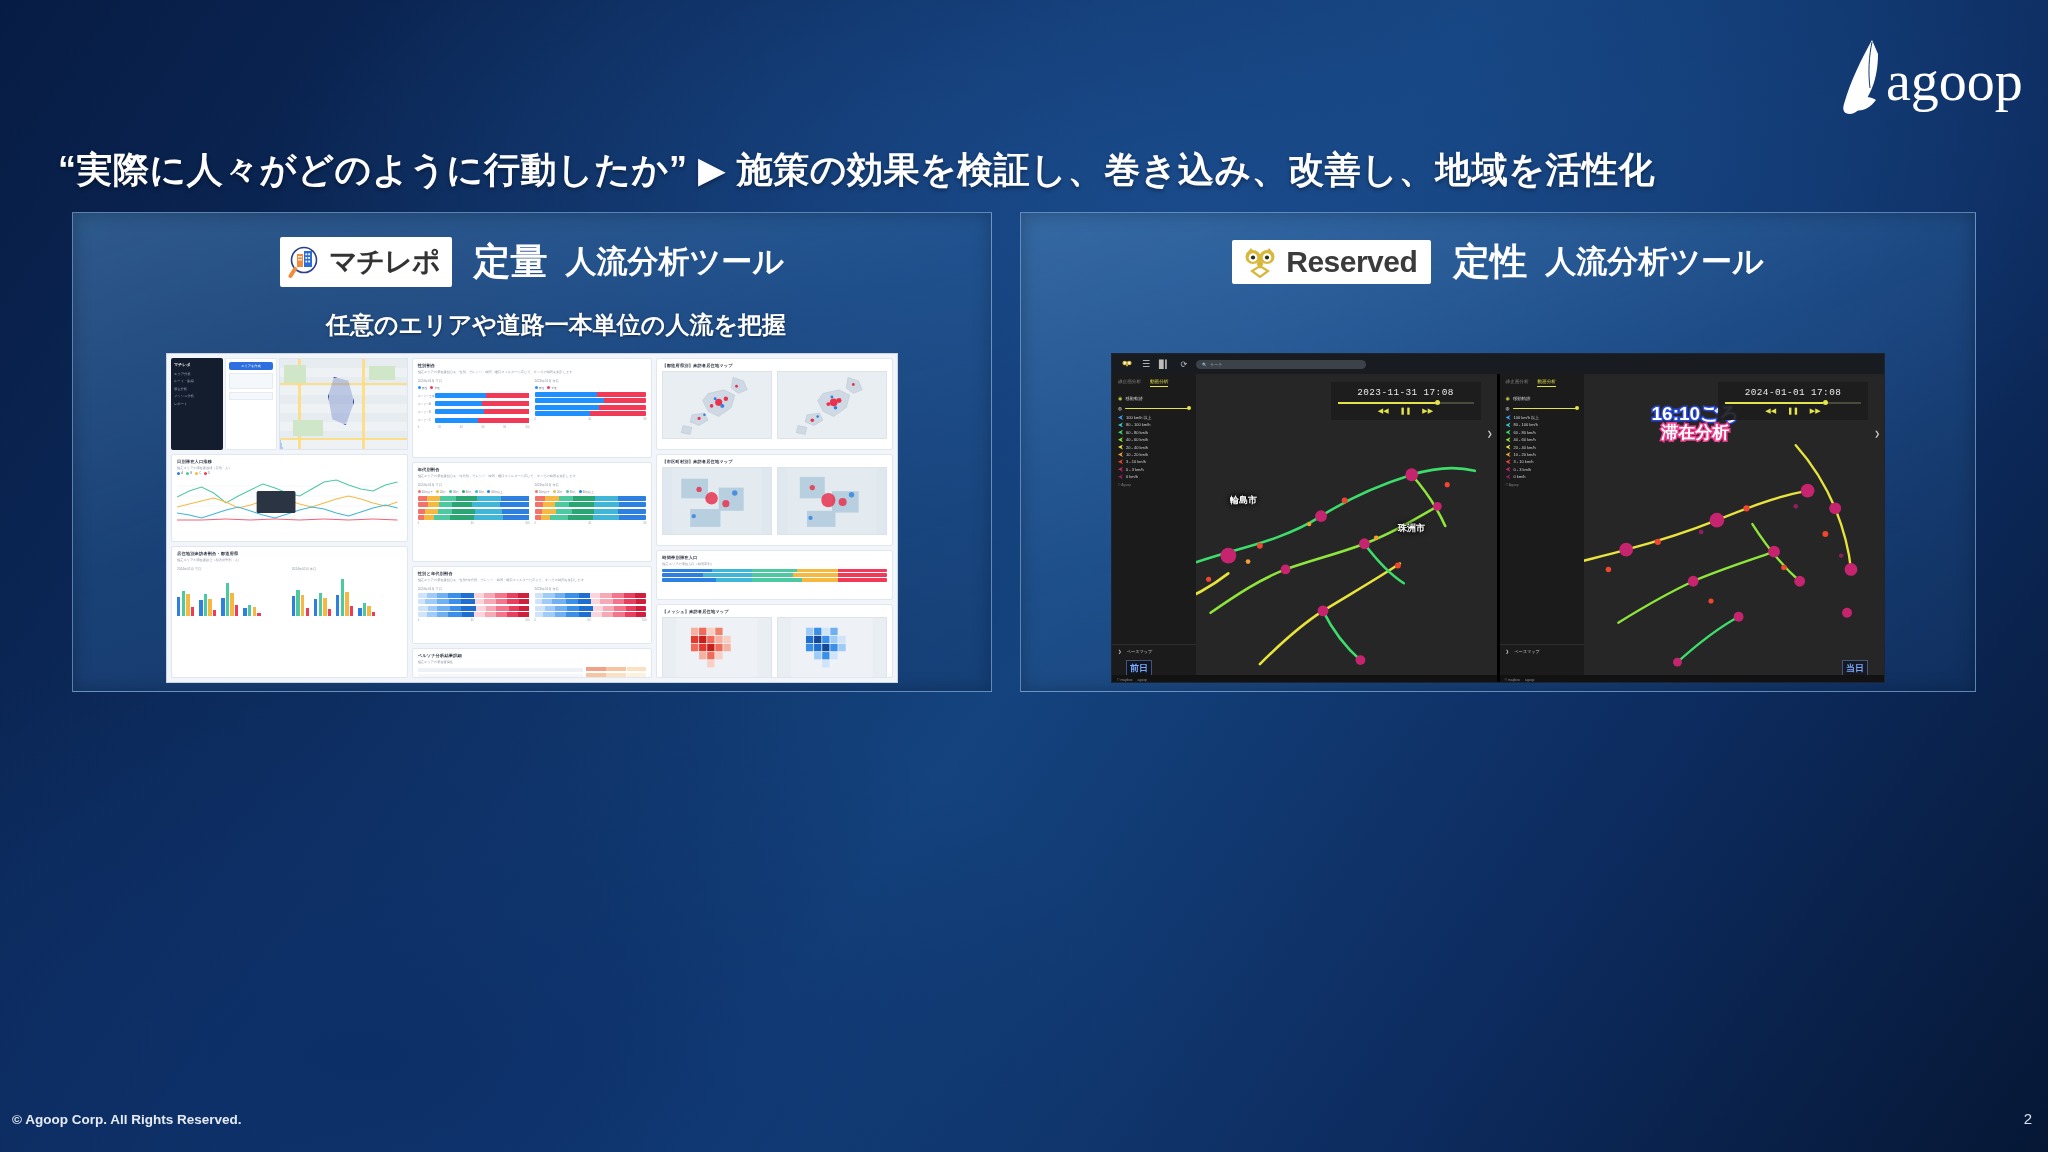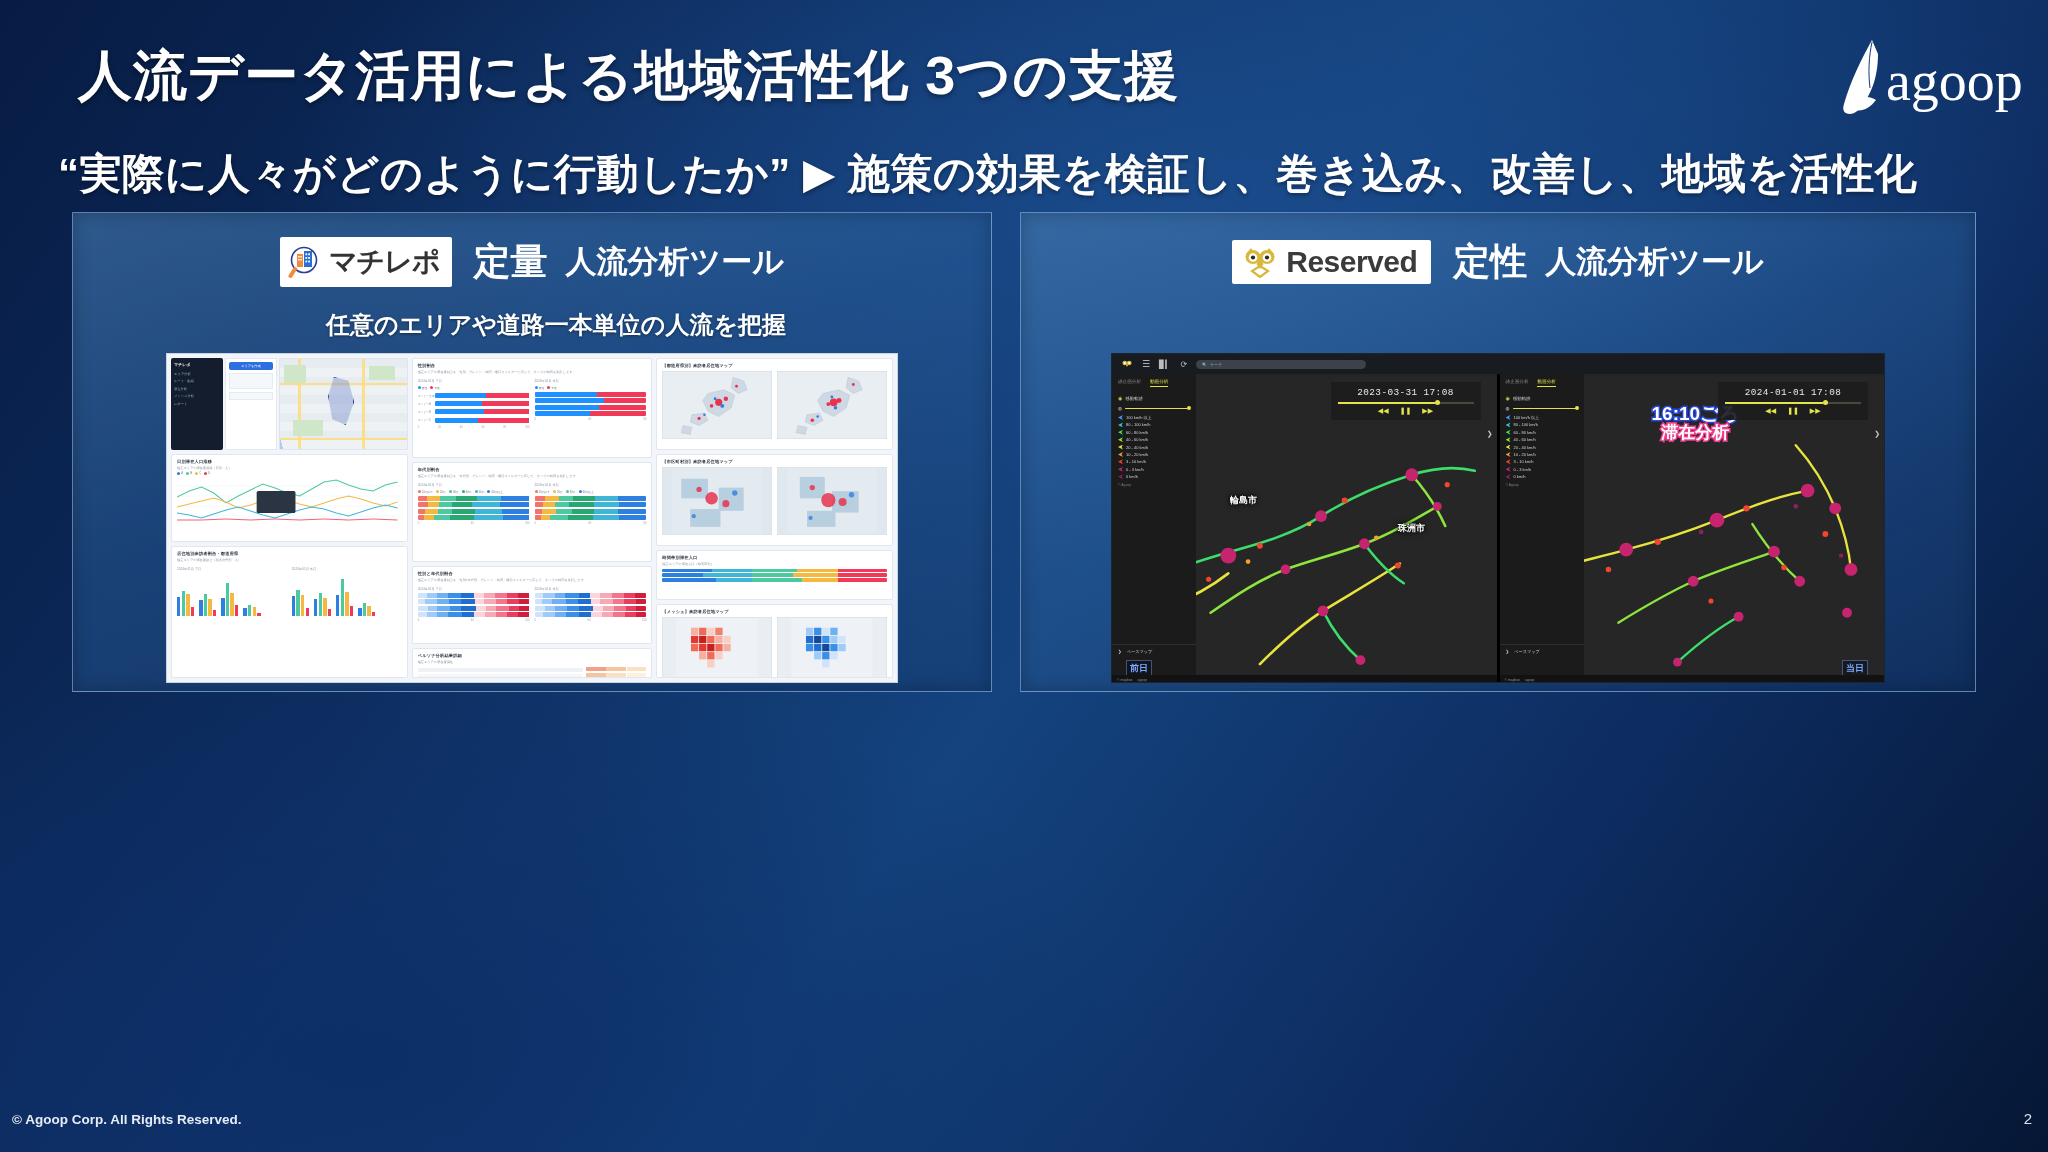--- a/index.html
+++ b/index.html
@@ -20,21 +20,21 @@
   }
   
   #page-title {
     position:absolute; left:78px; top:40px;
     font-size:54px; font-weight:bold; color:#ffffff;
     letter-spacing:1px; white-space:nowrap;
     text-shadow:0 2px 5px rgba(0,0,0,.45);
   }
   #subtitle {
     position:absolute; left:58px; top:146px;
-    font-size:42px; font-weight:bold; color:#ffffff;
+    font-size:36px; font-weight:bold; color:#ffffff;
     white-space:nowrap; letter-spacing:.5px;
     text-shadow:0 2px 4px rgba(0,0,0,.4);
   }
   
   #agoop-logo {
     position:absolute; right:20px; top:36px;
     width:200px; height:86px;
   }
   #agoop-logo svg { width:100%; height:100%; display:block; }
   
@@ -161,21 +161,20 @@
   
   #note  { position:absolute; left:12px; top:1078px; font-size:13.5px; font-weight:bold; color:#fff; white-space:nowrap; }
   #copy  { position:absolute; left:12px; top:1112px; font-size:13.5px; font-weight:bold; color:#e6ecf5; }
   #pageno{ position:absolute; right:16px; top:1110px; font-size:15px; color:#d8e2f0; }
 </style>
 </head>
 <body>
 
 <div id="slide">
 
-  <div id="page-title">人流データ活用による地域活性化 3つの支援</div>
   <div id="subtitle">“実際に人々がどのように行動したか” ▶ 施策の効果を検証し、巻き込み、改善し、地域を活性化</div>
 
   <div id="agoop-logo">
     <svg viewBox="0 0 200 86" aria-hidden="true">
       <path d="M44 4 C34 22 22 46 16 68 C14 74 16 78 22 78 C30 78 38 66 44 52 C48 42 50 30 50 18 Z" fill="#fff"></path>
       <path d="M44 6 C41 20 40 36 42 52" stroke="#123a74" stroke-width="1" fill="none"></path>
       <path d="M27 62 C34 60 42 60 48 64 C42 72 34 76 27 74 Z" fill="#fff"></path>
       <text x="58" y="64" font-family="'Liberation Serif','DejaVu Serif',serif" font-size="56" fill="#ffffff">agoop</text>
     </svg>
   </div>
@@ -999,21 +998,21 @@
                   </div>
               </div>
               <div class="kp-copy">© Agoop</div>
               <div class="kp-base">
                 <span style="margin-right:4px">❯</span>
                 <span>ベースマップ</span>
               </div>
             </div>
 
             <div class="kp-time">
-              <div class="ts">2023-03-31 17:08</div>
+              <div class="ts">2023-11-31 17:08</div>
               <div class="kp-bar">
                   <i style="width:72%"></i>
                   <em style="left:72%"></em>
                 </div>
               <div class="kp-ctrl">
                 <span>◀◀</span>
                 <span>❚❚</span>
                 <span>▶▶</span>
               </div>
             </div>

